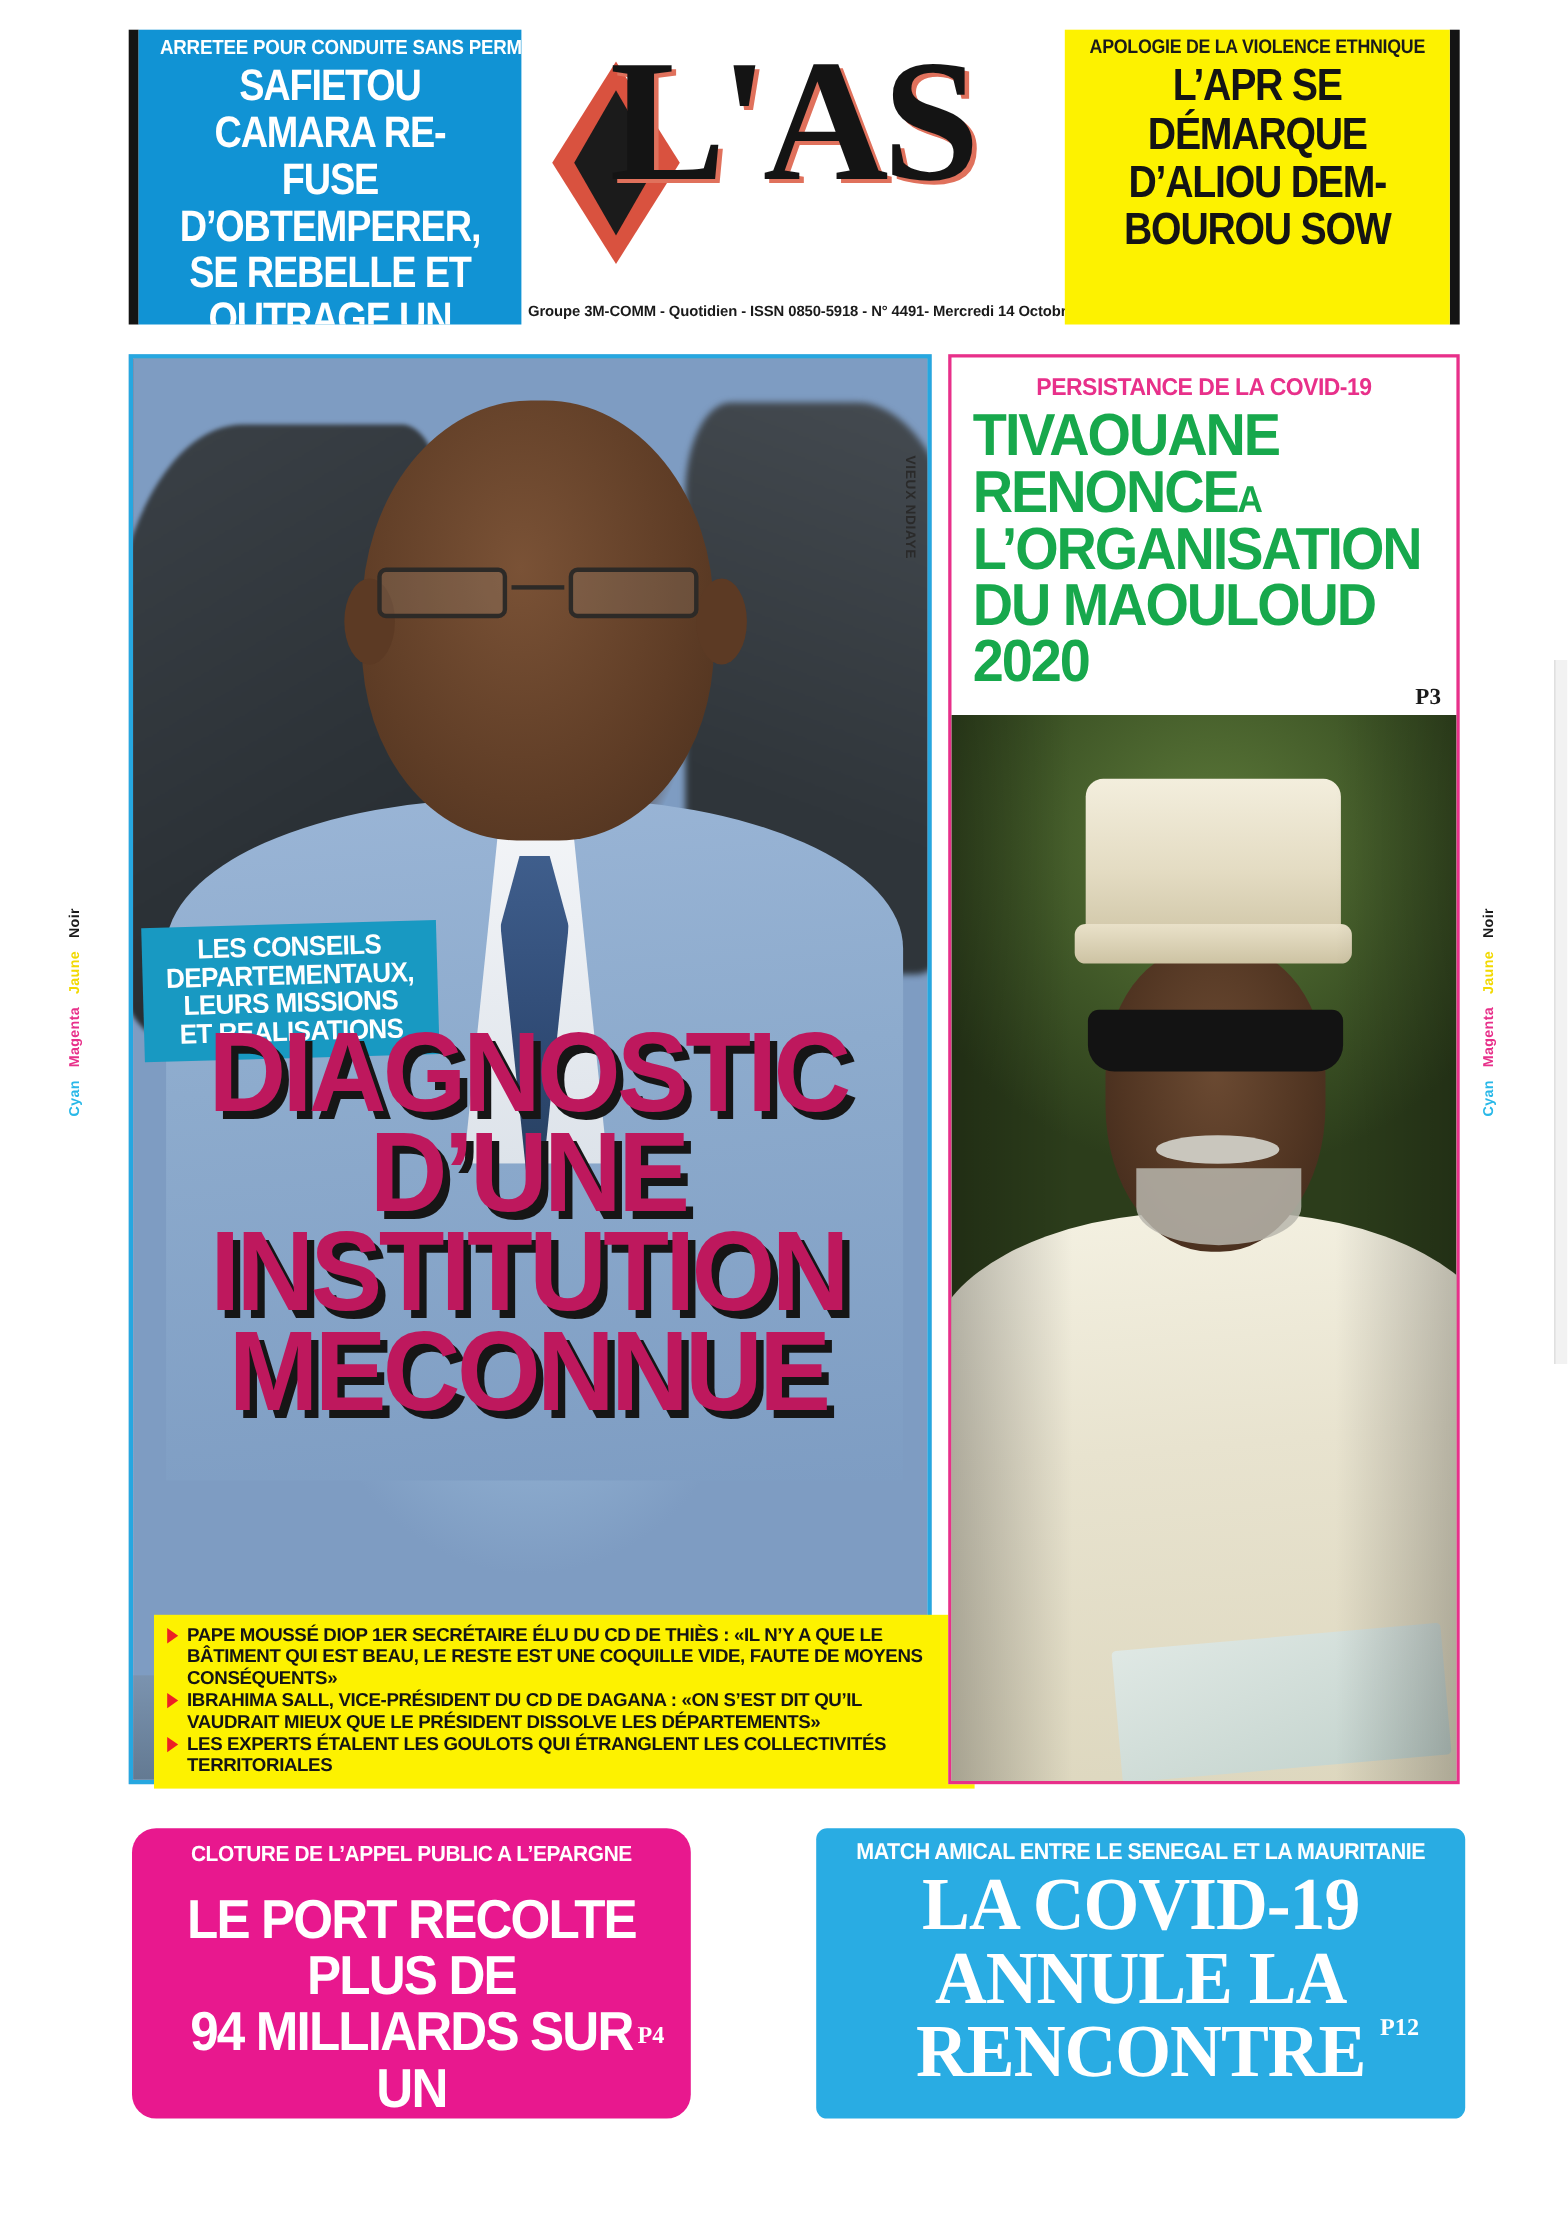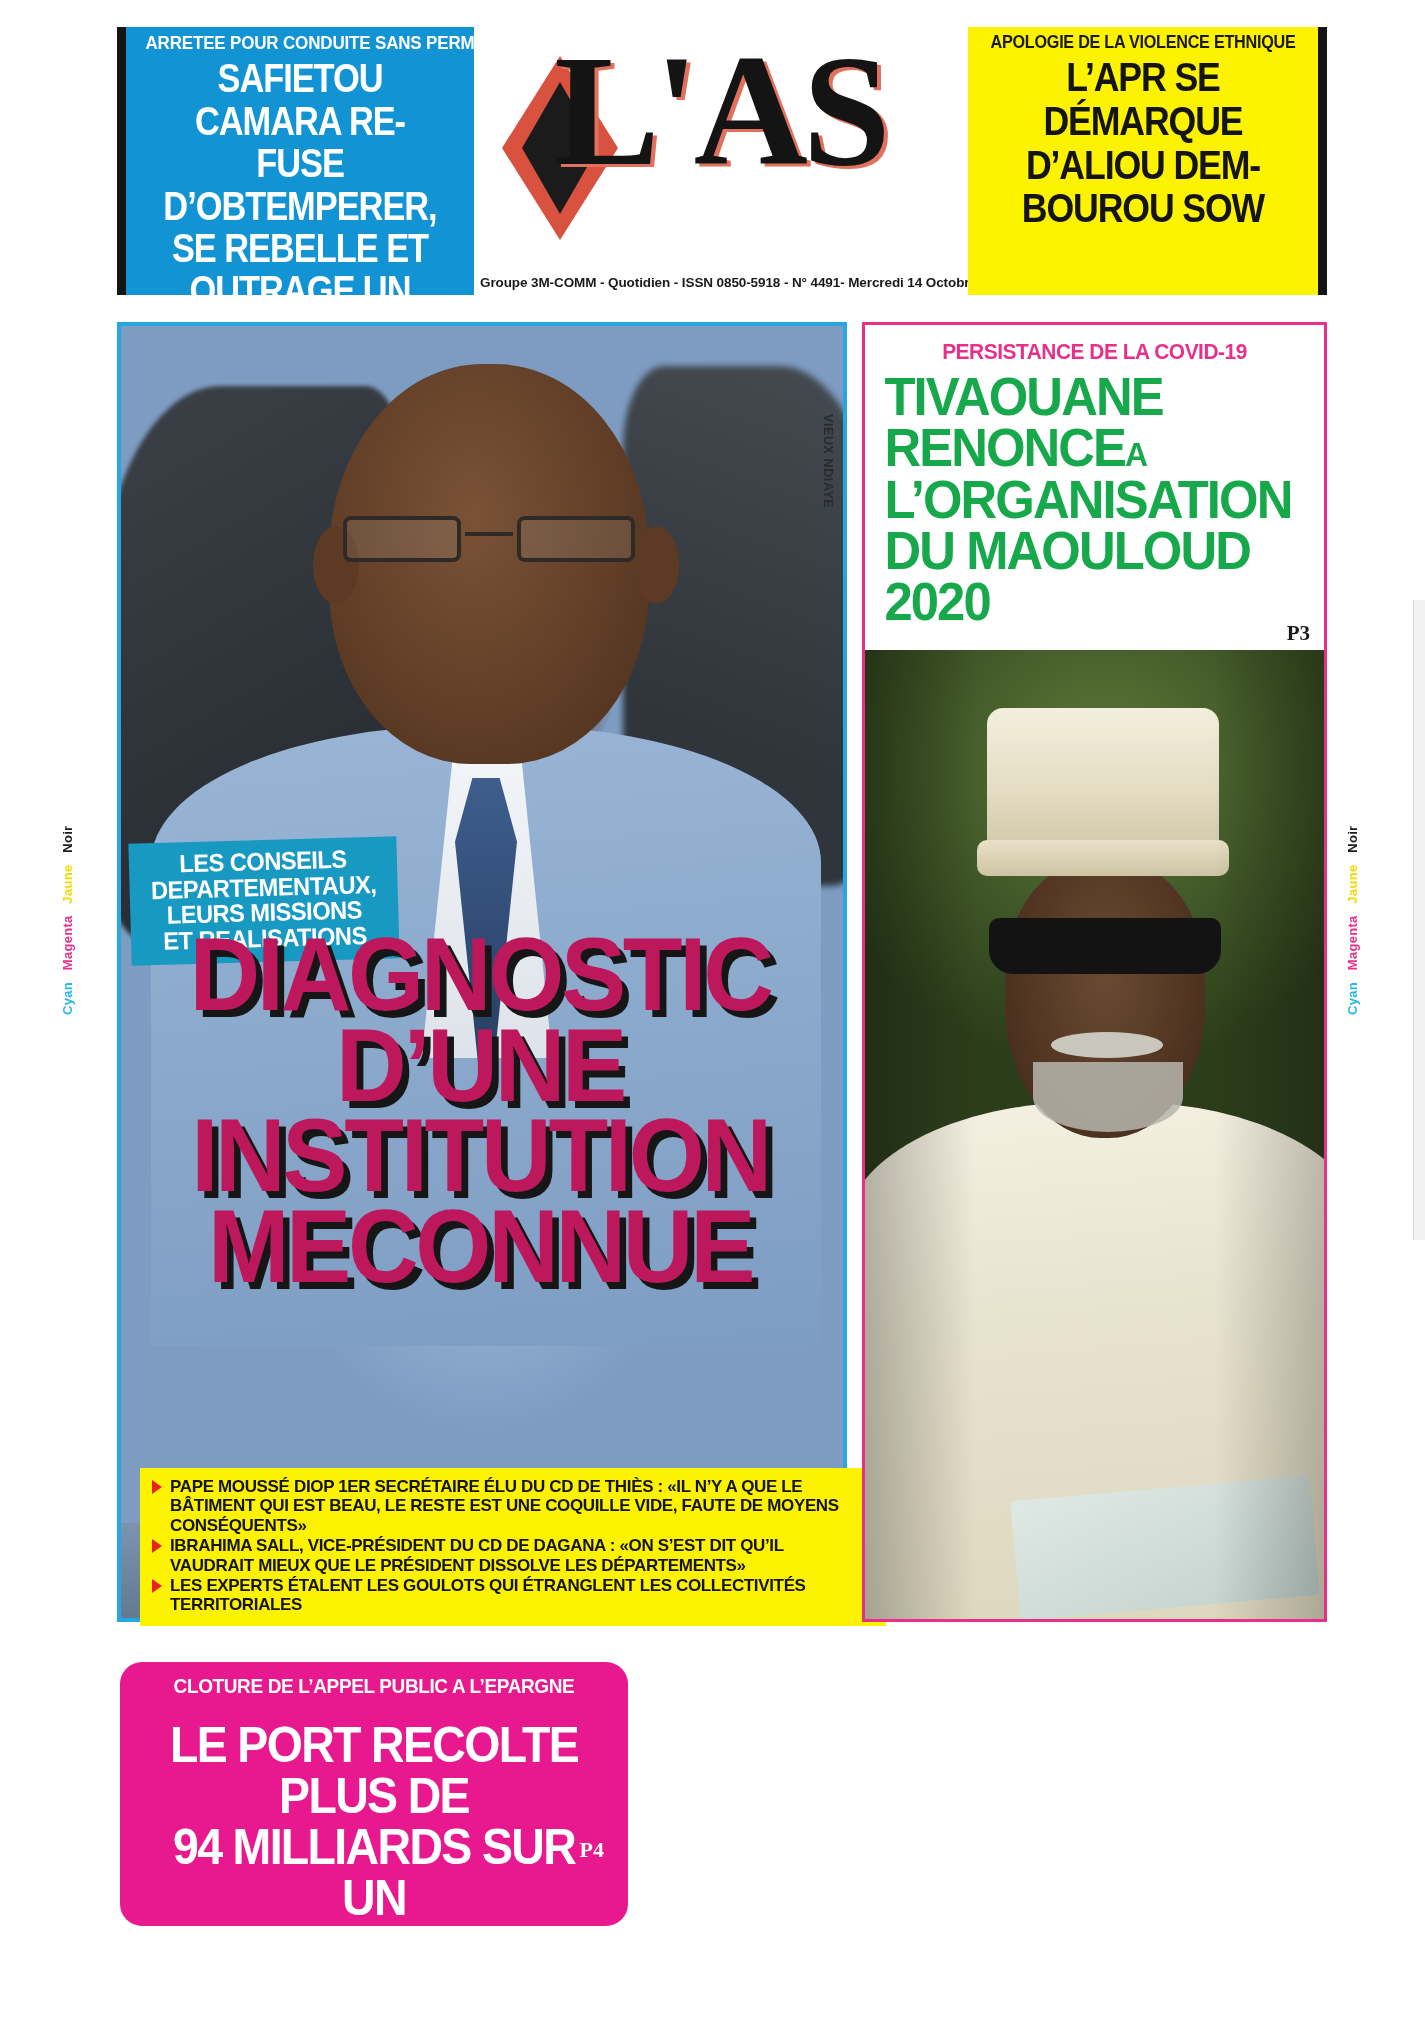--- a/index.html
+++ b/index.html
@@ -660,14 +660,23 @@
   <div class="bottom-pink">
     <div class="kicker">CLOTURE DE L’APPEL PUBLIC A L’EPARGNE</div>
     <div class="title">
       <span class="ln">LE PORT RECOLTE PLUS DE</span>
       <span class="ln">94 MILLIARDS SUR UN</span>
       <span class="ln">OBJECTIF DE 60 MILLIARDS</span>
     </div>
     <div class="pnum">P4</div>
   </div>
 
+  <div class="bottom-blue">
+    <div class="kicker">MATCH AMICAL ENTRE LE SENEGAL ET LA MAURITANIE</div>
+    <div class="title">
+      <span class="ln">LA COVID-19</span>
+      <span class="ln">ANNULE LA</span>
+      <span class="ln">RENCONTRE</span>
+    </div>
+    <div class="pnum">P12</div>
+  </div>
 
 </div>
 
 </body></html>

